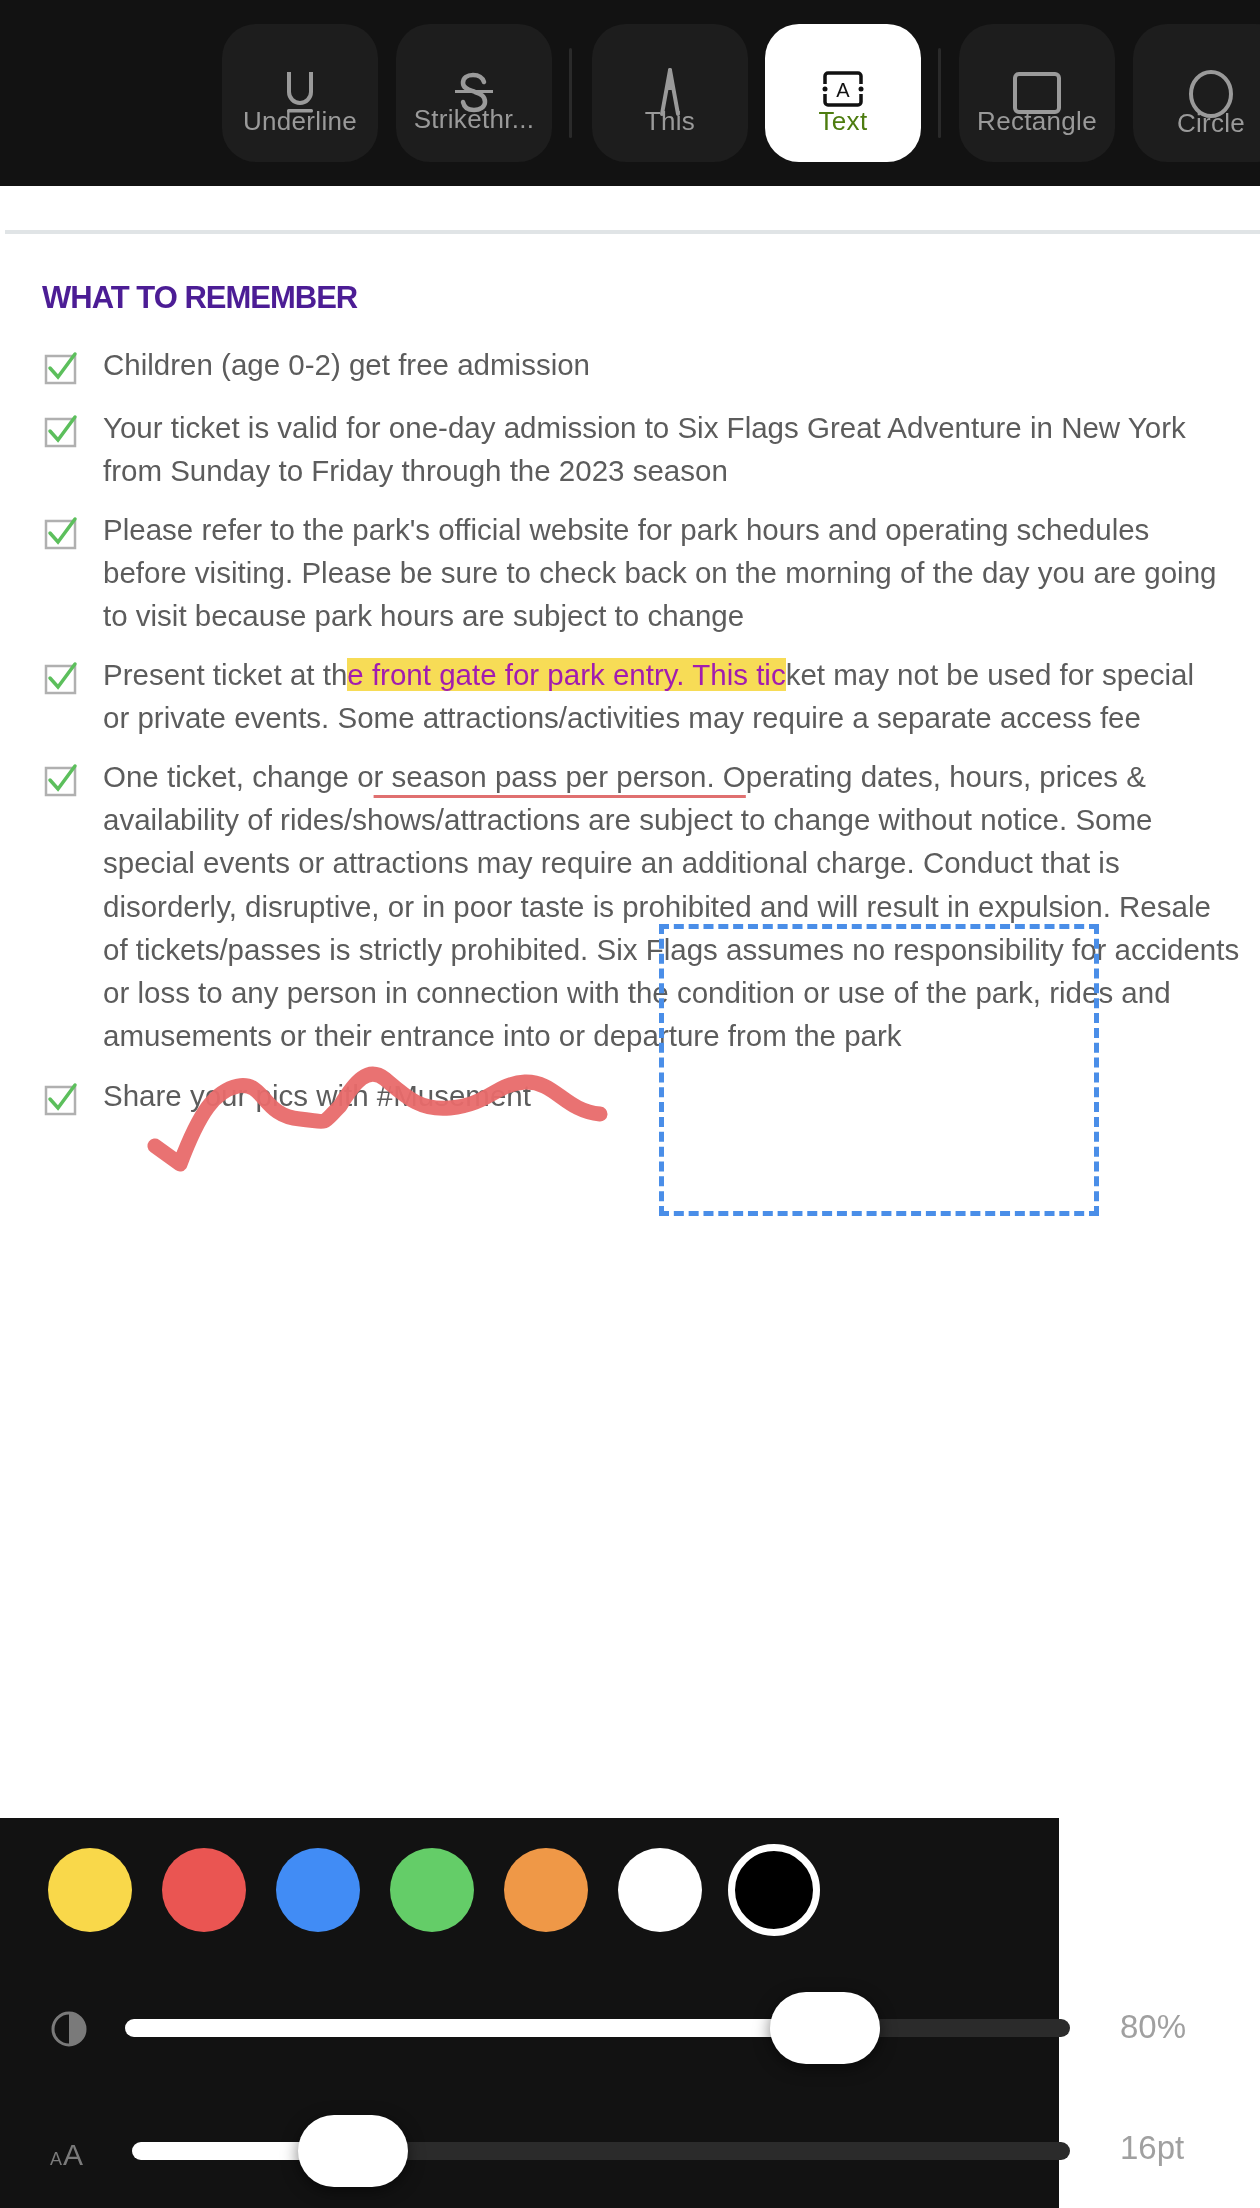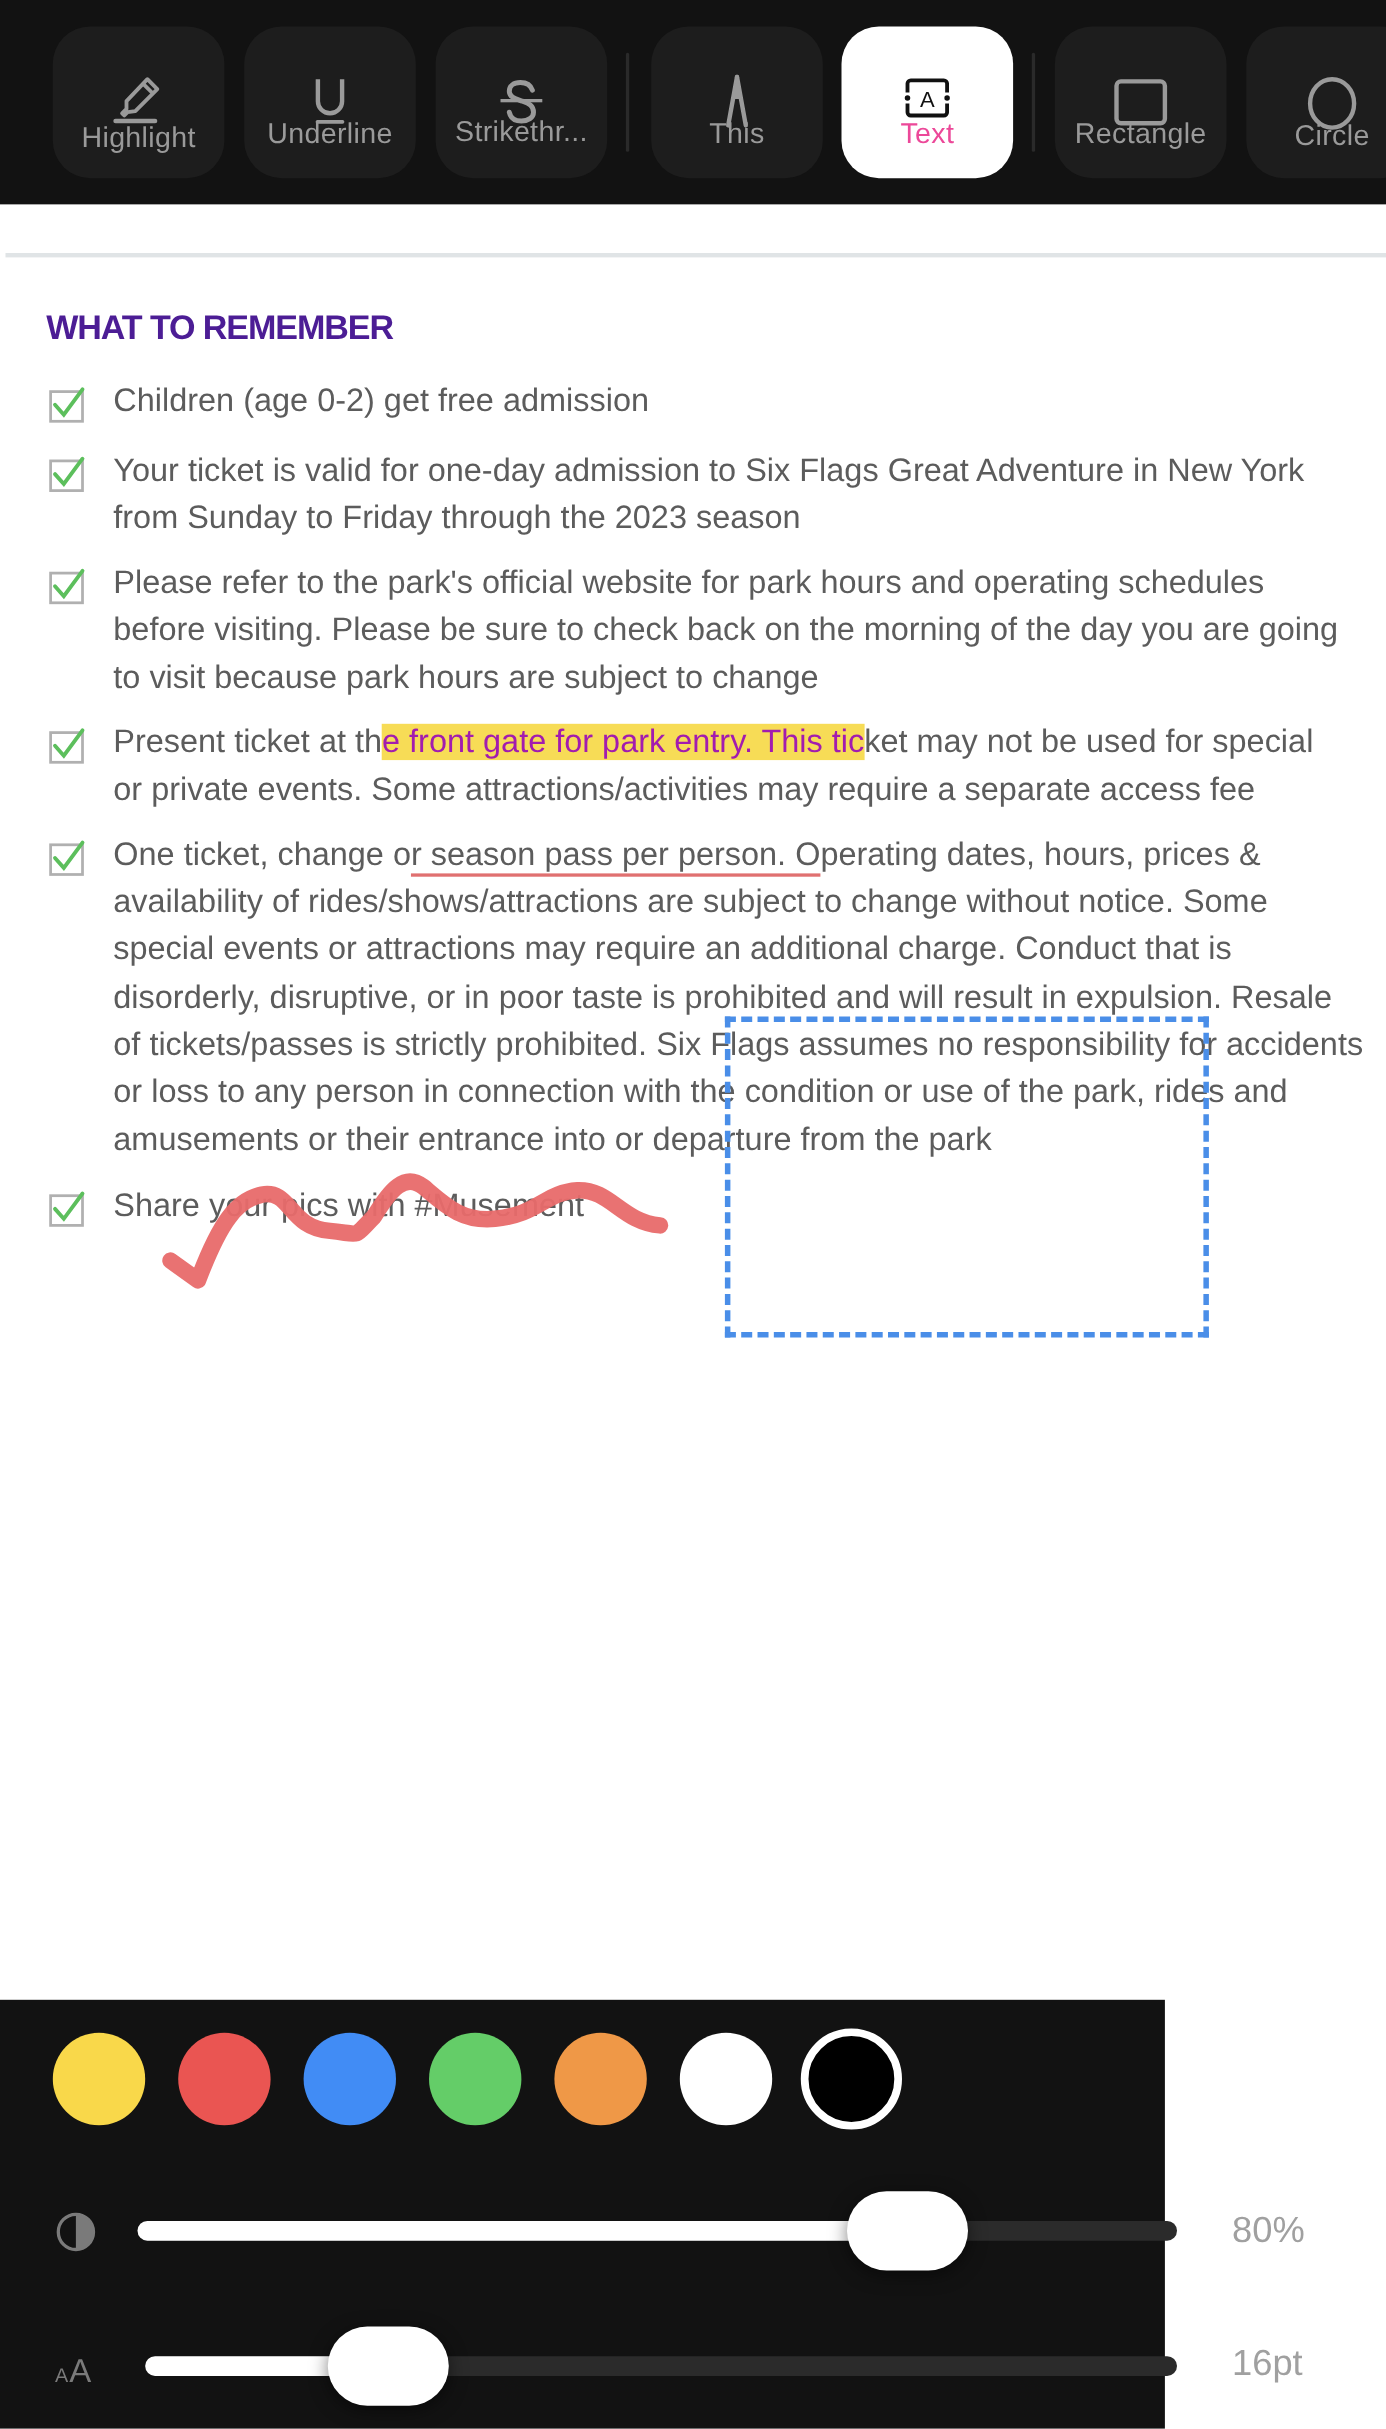--- a/index.html
+++ b/index.html
@@ -15,21 +15,21 @@
     position: absolute; top: 24px; width: 156px; height: 138px;
     background: #1d1d1d; border-radius: 34px;
     display: flex; flex-direction: column; align-items: center;
   }
   .tool .icon { position: absolute; top: 38px; left: 50%; transform: translateX(-50%); width: 60px; height: 60px; }
   .tool .label {
     position: absolute; top: 86px; width: 100%; text-align: center;
     font-size: 26px; color: #9a9a9a; letter-spacing: 0.3px; white-space: nowrap;
   }
   .tool.active { background: #ffffff; }
-  .tool.active .label { color: #ec4899; }
+  .tool.active .label { color: #4d7c0f; }
   .tool-sep { position: absolute; top: 48px; width: 3px; height: 90px; background: #2a2a2a; border-radius: 2px; }
 
   
   .doc { position: absolute; left: 0; top: 186px; width: 1260px; height: 1632px; background: #ffffff; overflow: hidden; }
   .doc-rule { position: absolute; left: 5px; right: 0; top: 44px; height: 4px; background: #e0e4e6; }
   .doc-title {
     position: absolute; left: 42px; top: 94px;
     font-size: 31px; font-weight: bold; color: #4c1d95; letter-spacing: -1px;
   }
   .item { position: absolute; left: 0; width: 1400px; }
@@ -59,30 +59,20 @@
     position: absolute; width: 110px; height: 72px; border-radius: 36px; background: #ffffff;
     box-shadow: 0 4px 16px rgba(0,0,0,0.5);
   }
   .slider-value { position: absolute; left: 1120px; font-size: 33px; color: #a0a0a0; }
 </style>
 </head>
 <body>
 
 <div class="toolbar">
 
-  <div class="tool" style="left:48px">
-    <svg class="icon" viewBox="0 0 60 60">
-      <g fill="none" stroke="#9a9a9a" stroke-width="3.5" stroke-linejoin="round">
-        <path d="M38 10 L47 19 L27 39 L20 40 L17 43 L15 41 L19 37 L19 30 Z"></path>
-        <path d="M34 14 L43 23"></path>
-      </g>
-      <rect x="7" y="46" width="40" height="4" rx="2" fill="#9a9a9a"></rect>
-    </svg>
-    <span class="label">Highlight</span>
-  </div>
 
   <div class="tool" style="left:222px">
     <svg class="icon" viewBox="0 0 60 60">
       <path d="M19 10 V30 a11 11 0 0 0 22 0 V10" fill="none" stroke="#9a9a9a" stroke-width="4"></path>
       <rect x="17" y="47" width="26" height="3.5" rx="1.5" fill="#9a9a9a"></rect>
     </svg>
     <span class="label" style="top:82px">Underline</span>
   </div>
 
   <div class="tool" style="left:396px">

